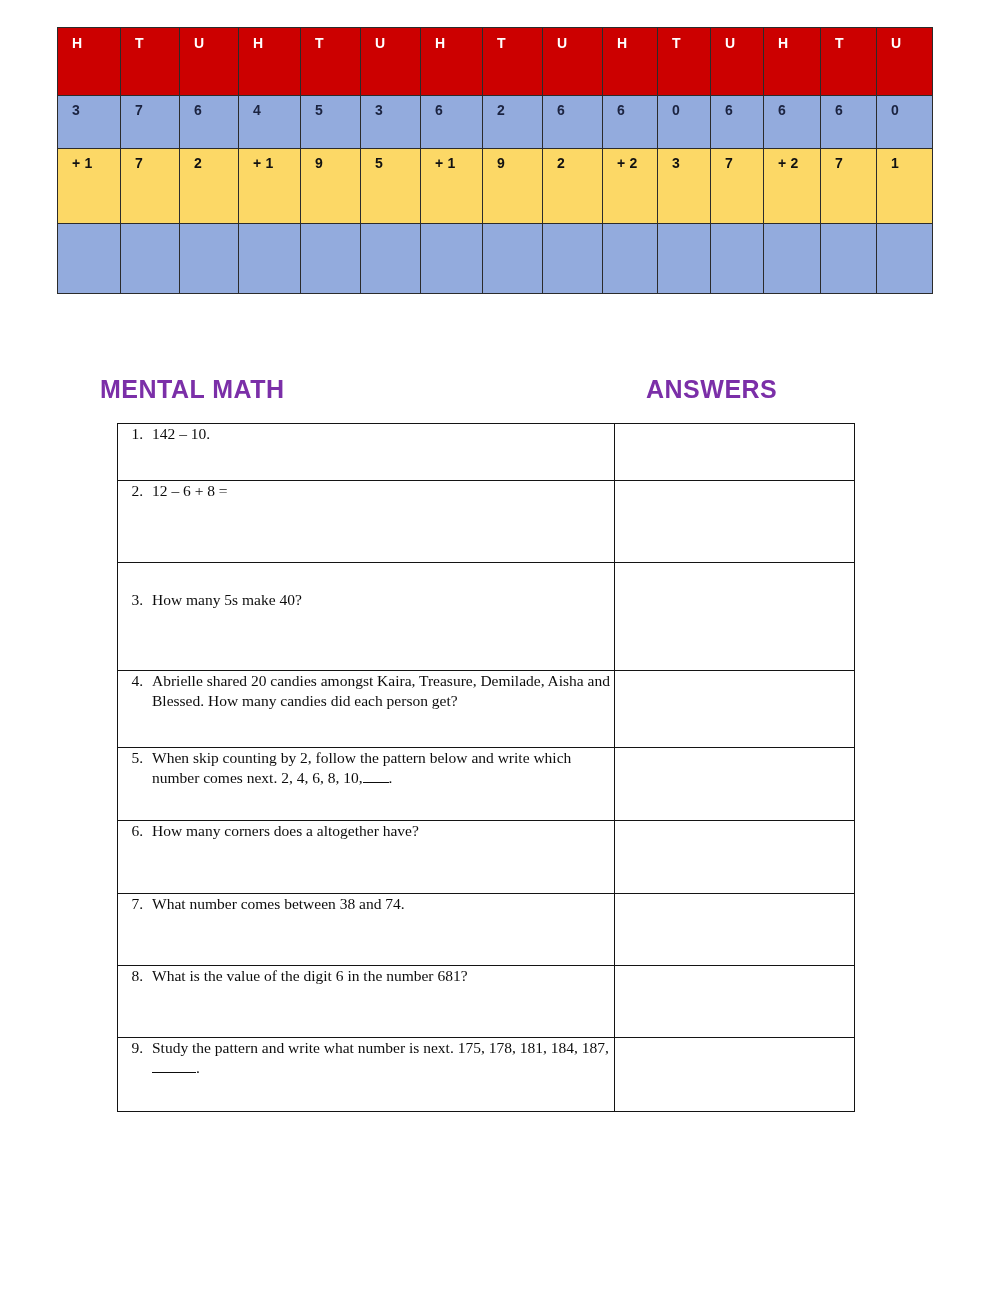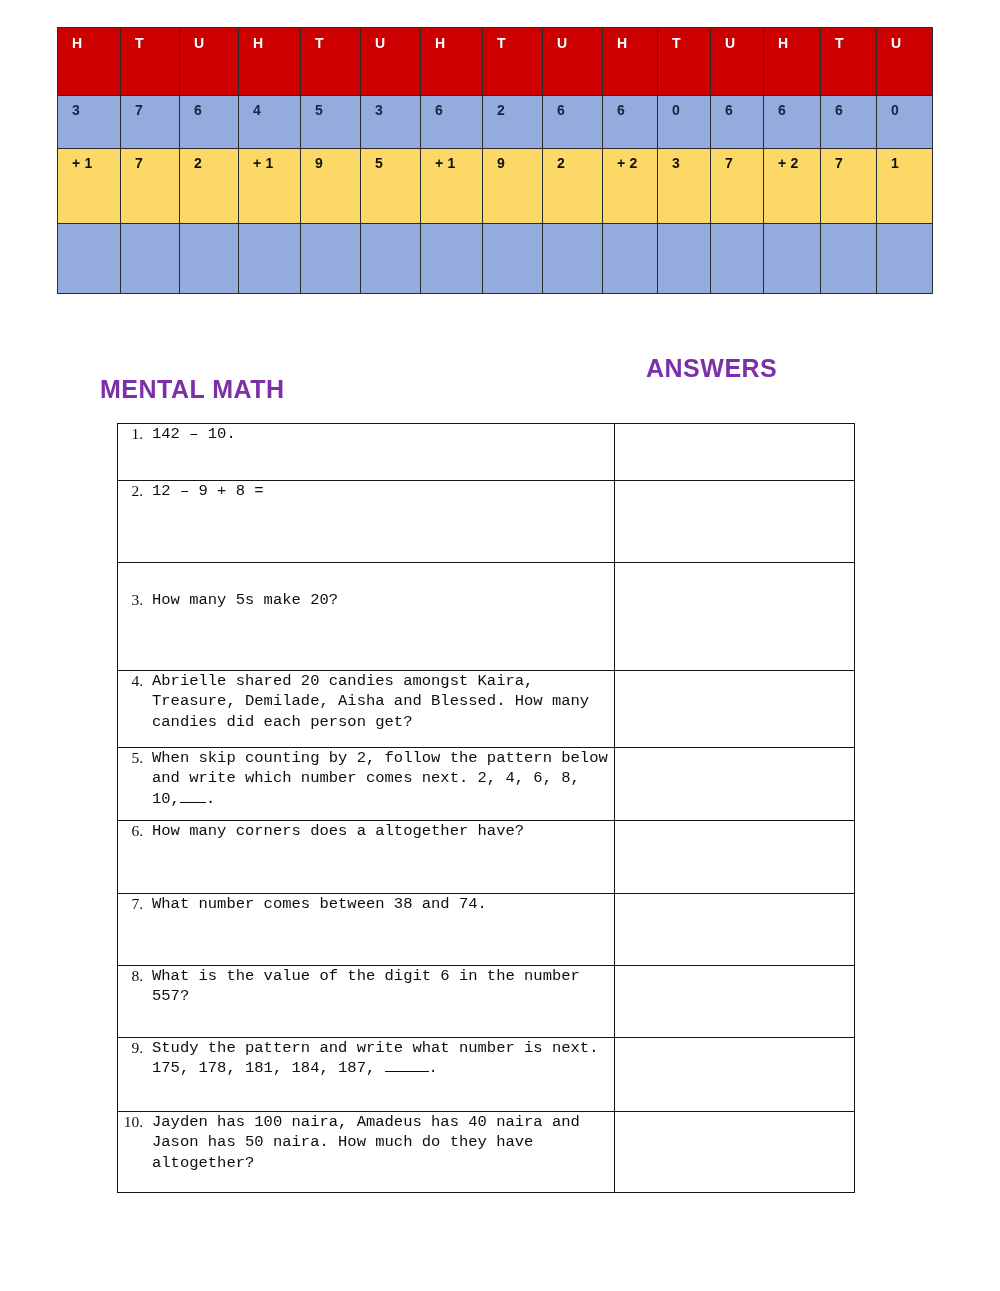--- a/index.html
+++ b/index.html
@@ -68,21 +68,21 @@
   
   .heading {
     position: absolute;
     color: #7b2fa8;
     font-family: "Liberation Sans", sans-serif;
     font-weight: bold;
     font-size: 25px;
     letter-spacing: 0.5px;
   }
   #h-mental  { left: 100px; top: 375px; }
-  #h-answers { left: 646px; top: 354px; }
+  #h-answers { left: 646px; top: 375px; }
 
   
   #mm-wrap {
     position: absolute;
     left: 117px;
     top: 423px;
     width: 737px;
   }
   table.mm {
     border-collapse: collapse;
@@ -109,21 +109,21 @@
     line-height: 1.32;
     color: #0d0d0d;
   }
   .qnum {
     width: 34px;
     flex: 0 0 34px;
     text-align: right;
     padding-right: 9px;
     box-sizing: border-box;
   }
-  .qtext { flex: 1 1 auto; font-family: Liberation Mono, monospace; }
+  .qtext { flex: 1 1 auto; }
   .blank-s { border-bottom: 1.6px solid #0d0d0d; display: inline-block; width: 26px; }
   .blank-l { border-bottom: 1.3px solid #0d0d0d; display: inline-block; width: 44px; }
 </style>
 </head>
 <body>
 
 <div id="pv-wrap">
   <table class="pv">
     <tbody>
       <tr class="row-head">
@@ -471,31 +471,31 @@
             <span class="qtext">142 – 10.</span>
           </div>
         </td>
         <td class="a"><span></span></td>
       </tr>
 
       <tr>
         <td class="q" style="height:81px">
           <div class="qline">
             <span class="qnum">2.</span>
-            <span class="qtext">12 – 9 + 8 =</span>
+            <span class="qtext">12 – 6 + 8 =</span>
           </div>
         </td>
         <td class="a"><span></span></td>
       </tr>
 
       <tr>
         <td class="q" style="height:80px; padding-top:27px">
           <div class="qline">
             <span class="qnum">3.</span>
-            <span class="qtext">How many 5s make 20?</span>
+            <span class="qtext">How many 5s make 40?</span>
           </div>
         </td>
         <td class="a"><span></span></td>
       </tr>
 
       <tr>
         <td class="q" style="height:76px">
           <div class="qline">
             <span class="qnum">4.</span>
             <span class="qtext">Abrielle shared 20 candies amongst Kaira, Treasure, Demilade, Aisha and Blessed. How many candies did each person get?</span>
@@ -531,41 +531,32 @@
             <span class="qtext">What number comes between 38 and 74.</span>
           </div>
         </td>
         <td class="a"><span></span></td>
       </tr>
 
       <tr>
         <td class="q" style="height:71px">
           <div class="qline">
             <span class="qnum">8.</span>
-            <span class="qtext">What is the value of the digit 6 in the number 557?</span>
+            <span class="qtext">What is the value of the digit 6 in the number 681?</span>
           </div>
         </td>
         <td class="a"><span></span></td>
       </tr>
 
       <tr>
         <td class="q" style="height:73px">
           <div class="qline">
             <span class="qnum">9.</span>
             <span class="qtext"><span>Study the pattern and write what number is next. 175, 178, 181, 184, 187,</span> <span class="blank-l"></span><span>.</span></span>
           </div>
         </td>
         <td class="a"><span></span></td>
       </tr>
 
-      <tr>
-        <td class="q" style="height:80px">
-          <div class="qline">
-            <span class="qnum">10.</span>
-            <span class="qtext">Jayden has 100 naira, Amadeus has 40 naira and Jason has 50 naira. How much do they have altogether?</span>
-          </div>
-        </td>
-        <td class="a"><span></span></td>
-      </tr>
 
     </tbody>
   </table>
 </div>
 
 </body></html>

